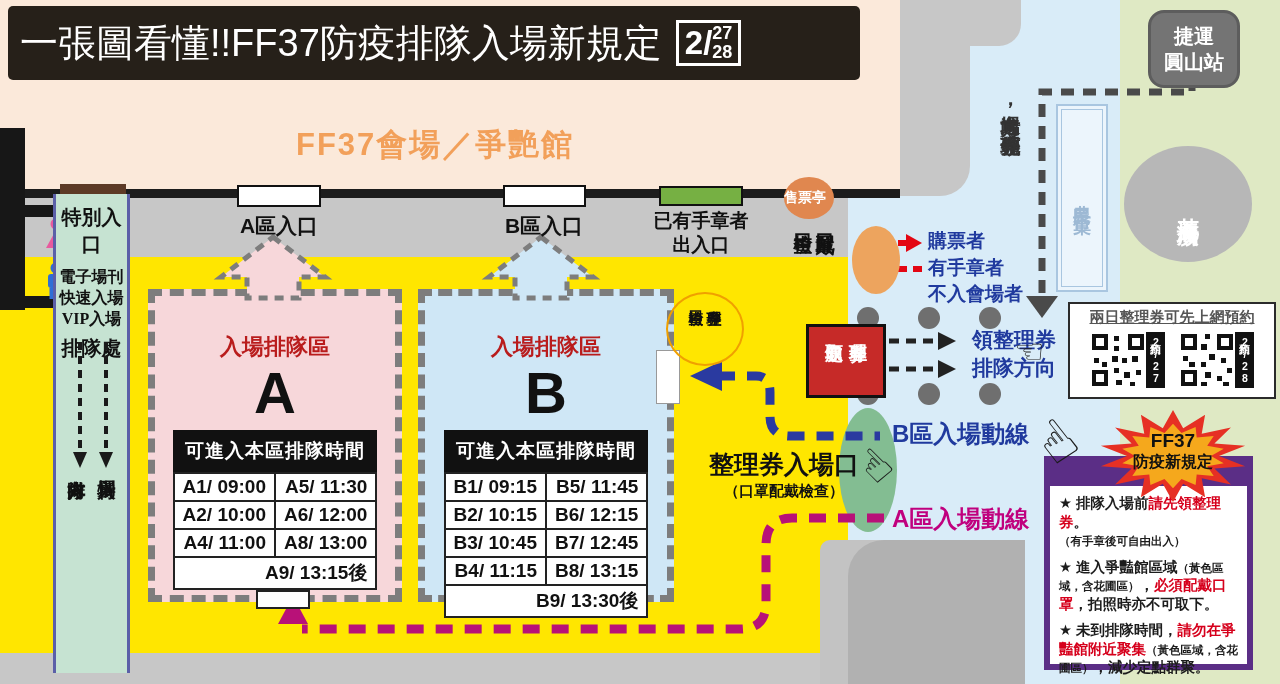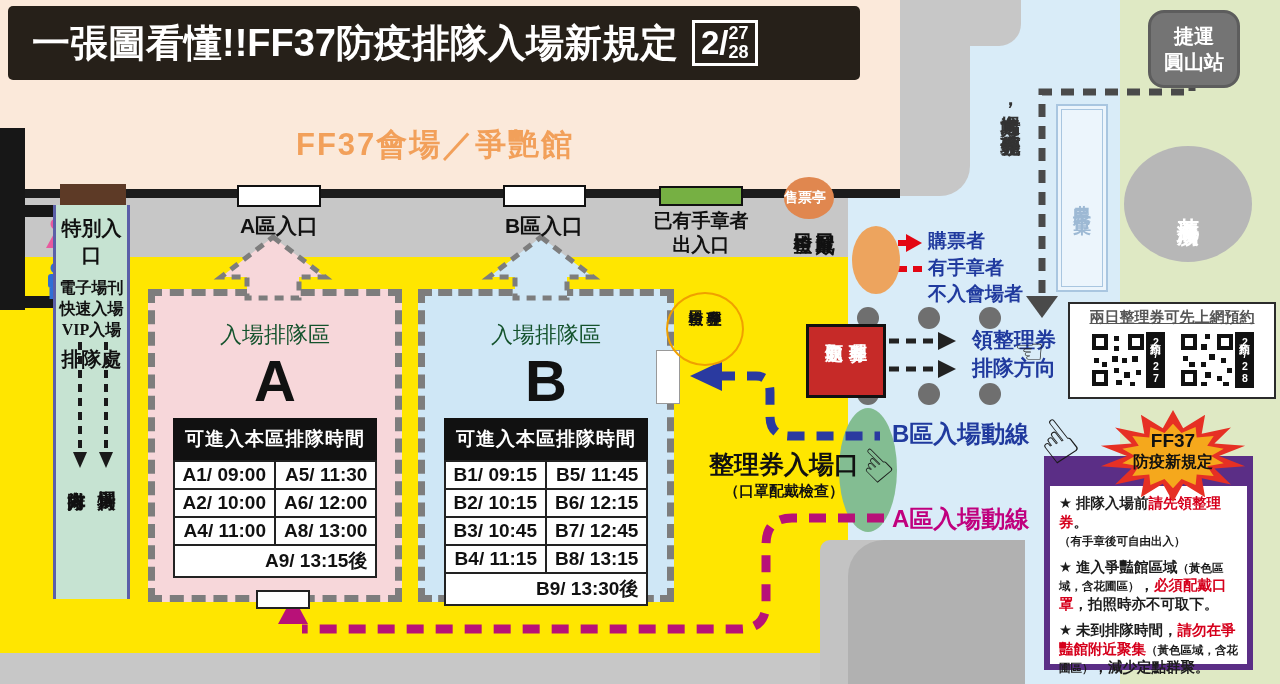--- a/index.html
+++ b/index.html
@@ -14,21 +14,21 @@
   .gray{background:#c7c7c7;}
   .yellow{background:#ffe600;}
   .mint{background:#c6e3d2;border-left:3px solid #5b5fa8;border-right:3px solid #5b5fa8;box-sizing:border-box;}
   .wall{background:#1c1c1c;}
   .black{background:#171717;}
   .brown{background:#5d3a26;}
   
   .qbox{border:7px dashed #7d7d7d;box-sizing:border-box;}
   .qa{background:#f7d7da;}
   .qb{background:#cfe7f6;}
-  .zone-title{font-size:22px;font-weight:400;color:#14532d;margin-top:24px;}
+  .zone-title{font-size:22px;font-weight:700;color:#b91c1c;margin-top:36px;}
   .zone-letter{font-size:58px;font-weight:900;color:#111;line-height:1.0;margin-top:2px;}
   table.sched{border-collapse:collapse;margin:8px auto 0;background:#fff;}
   table.sched caption{background:#111;color:#fff;font-size:19px;font-weight:900;
     padding:6px 2px;letter-spacing:1px;border:2px solid #111;}
   table.sched td{border:2px solid #222;font-size:19px;font-weight:900;color:#111;
     padding:2px 8px;text-align:right;white-space:nowrap;}
   
   .ent{background:#fff;border:2.5px solid #111;box-sizing:border-box;}
   .ent.green{background:#76b043;}
   .entlabel{font-size:21px;font-weight:900;color:#111;}
@@ -48,21 +48,21 @@
     writing-mode:vertical-rl;text-orientation:upright;text-align:center;line-height:19px;}
   
   .rulesbox{background:#5b2e86;}
   .rulesinner{position:absolute;left:6px;right:6px;top:30px;bottom:6px;background:#fff;
     padding:8px 9px 4px;box-sizing:border-box;}
   .rule{font-size:14.5px;font-weight:900;color:#1c1c1c;line-height:1.28;margin-bottom:8px;}
   .seg-red{color:#d6001c;}
   .seg-small{font-size:11.5px;}
   
   .titlebar{background:#262019;border-radius:5px;display:flex;align-items:center;}
-  .titletext{color:#fff;font-size:38px;font-weight:700;letter-spacing:0px;padding-left:24px;white-space:nowrap;}
+  .titletext{color:#fff;font-size:38px;font-weight:400;letter-spacing:0px;padding-left:12px;white-space:nowrap;}
   .datebadge{border:3px solid #fff;display:flex;align-items:center;padding:1px 6px;margin-left:14px;}
   .dm{color:#fff;font-size:33px;font-weight:900;}
   .dd{color:#fff;font-size:18px;font-weight:900;line-height:1.05;text-align:center;}
   .mrt{background:#747474;border:3px solid #5d5d5d;border-radius:16px;box-sizing:border-box;
     color:#fff;font-weight:900;font-size:20px;line-height:1.3;display:flex;align-items:center;justify-content:center;text-align:center;}
   .farmers{background:#ecf5fc;border:2px solid #a9c6e0;box-sizing:border-box;}
   .farmers .inner{position:absolute;inset:3px;border:1px solid #a9c6e0;
     display:flex;align-items:center;justify-content:center;}
   .plaza{background:#b7b7b7;border-radius:50%;display:flex;align-items:center;justify-content:center;}
   svg{display:block;}
@@ -99,21 +99,21 @@
         <circle cx="13" cy="6" r="5.5" fill="#2f6fd6"></circle>
         <rect x="5" y="12" width="16" height="14" rx="3" fill="#2f6fd6"></rect>
         <rect x="6.5" y="26" width="5.2" height="11" fill="#2f6fd6"></rect>
         <rect x="14.3" y="26" width="5.2" height="11" fill="#2f6fd6"></rect>
       </svg>
   </span>
   <div class="abs vtx" style="left:92px;top:218px;height:70px;font-size:20px;font-weight:900;color:#111;">女廁</div>
   <div class="abs vtx" style="left:92px;top:264px;height:70px;font-size:20px;font-weight:900;color:#111;">男廁</div>
 
   <div class="abs brown" style="left:60px;top:184px;width:66px;height:22px;"></div>
-  <div class="abs mint" style="left:53px;top:205px;width:77px;height:394px;">
+  <div class="abs mint" style="left:53px;top:194px;width:77px;height:479px;">
     <div class="c" style="margin-top:10px;font-size:20px;font-weight:900;color:#111;">特別入口</div>
     <div class="c" style="margin-top:8px;font-family:'Liberation Serif','DejaVu Serif',serif;font-weight:700;font-size:16px;line-height:21px;color:#111;">
       <div>電子場刊</div>
       <div>快速入場</div>
       <div>VIP入場</div>
     </div>
     <div class="c" style="margin-top:6px;font-size:20px;font-weight:900;color:#111;">排隊處</div>
     <div class="vtx" style="position:absolute;left:50%;transform:translateX(-50%);top:272px;height:130px;font-size:18px;font-weight:900;color:#111;line-height:30px;">
       <div>特別入場</div>
       <div>排隊方向</div>

